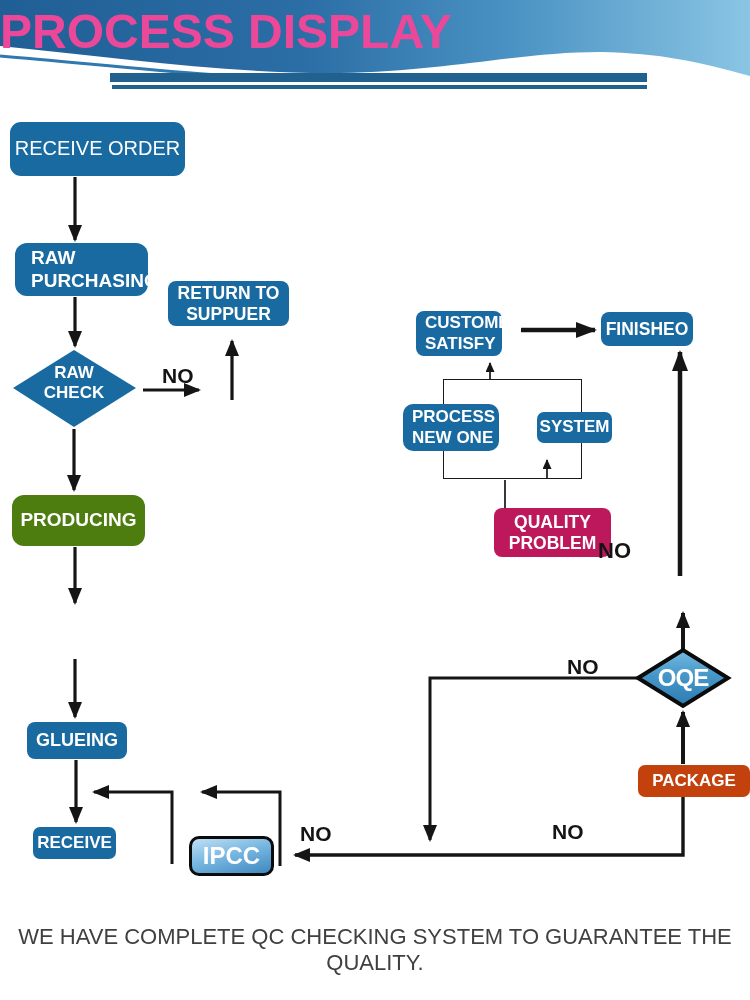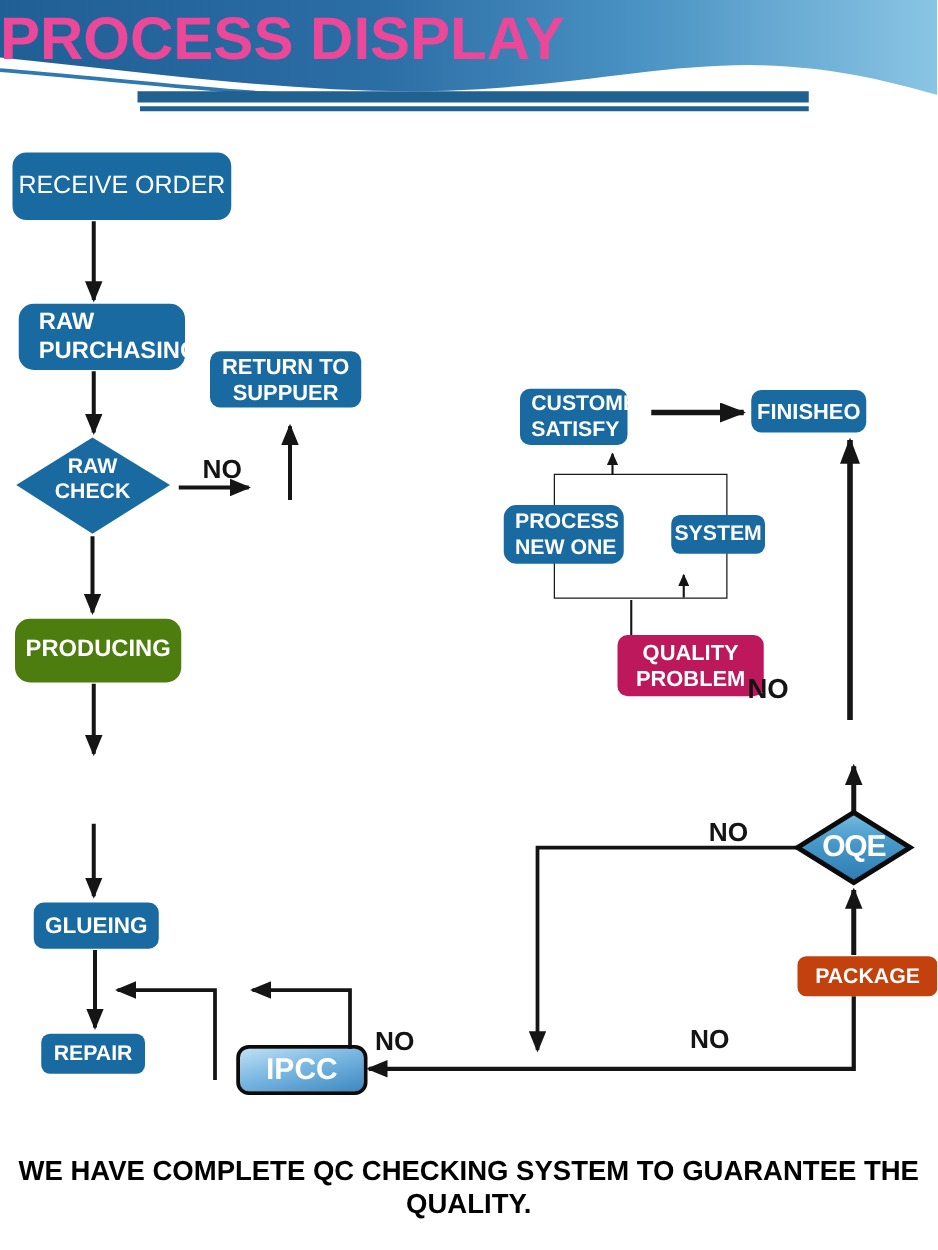--- a/index.html
+++ b/index.html
@@ -110,23 +110,23 @@
 SUPPUER</div>
 
   <div class="dlabel" style="left:14px;top:363px;width:120px;font-size:17px;">RAW
 CHECK</div>
 
   <div class="node node-blue" style="left: 12px; top: 495px; width: 133px; height: 51px; font-size: 19px; border-radius: 12px; background: #4d7c0f;">PRODUCING</div>
 
 
   <div class="node node-blue" style="left: 27px; top: 722px; width: 100px; height: 37px; font-size: 18px; border-radius: 8px; background: rgb(24, 106, 161);">GLUEING</div>
 
-  <div class="node node-blue" style="left: 33px; top: 827px; width: 83px; height: 32px; font-size: 17px; border-radius: 7px; background: rgb(24, 106, 161);">REPAIR</div>
+  <div class="node node-blue" style="left: 33px; top: 827px; width: 83px; height: 32px; font-size: 17px; border-radius: 7px; background: rgb(24, 106, 161);">RECEIVE</div>
 
-  <div class="node ipcc" style="left:189px;top:836px;width:105px;height:40px;">IPCC</div>
+  <div class="node ipcc" style="left:189px;top:836px;width:85px;height:40px;">IPCC</div>
 
   <div class="node node-blue la" style="left: 416px; top: 311px; width: 86px; height: 45px; font-size: 17px; padding-left: 9px; border-radius: 8px; background: rgb(24, 106, 161);">CUSTOMER
 SATISFY</div>
 
   <div class="node node-blue" style="left: 601px; top: 312px; width: 92px; height: 34px; font-size: 17.5px; border-radius: 8px; background: rgb(24, 106, 161);">FINISHEO</div>
 
   <div class="node node-blue la" style="left: 403px; top: 404px; width: 96px; height: 47px; font-size: 17px; padding-left: 9px; border-radius: 10px; background: rgb(24, 106, 161);">PROCESS
 NEW ONE</div>
 
   <div class="node node-blue" style="left: 537px; top: 412px; width: 75px; height: 31px; font-size: 17px; border-radius: 7px; background: rgb(24, 106, 161);">SYSTEM</div>
@@ -138,14 +138,14 @@
   <div class="dlabel" style="left:638px;top:664px;width:90px;font-size:24px;letter-spacing:-1px;">OQE</div>
 
   <div class="node node-blue" style="left: 638px; top: 765px; width: 112px; height: 32px; font-size: 17px; border-radius: 7px; background: #c2410c;">PACKAGE</div>
 
   <div class="no-label" style="left:162px;top:364px;">NO</div>
   <div class="no-label" style="left:598px;top:538px;font-size:22px;">NO</div>
   <div class="no-label" style="left:567px;top:655px;">NO</div>
   <div class="no-label" style="left:552px;top:820px;">NO</div>
   <div class="no-label" style="left:300px;top:822px;">NO</div>
 
-  <div class="footer-note" style="color: #000000; font-weight: bold;">WE HAVE COMPLETE QC CHECKING SYSTEM TO GUARANTEE THE QUALITY.</div>
+  <div class="footer-note" style="color: #404040;">WE HAVE COMPLETE QC CHECKING SYSTEM TO GUARANTEE THE QUALITY.</div>
 </div>
 
 </body></html>

